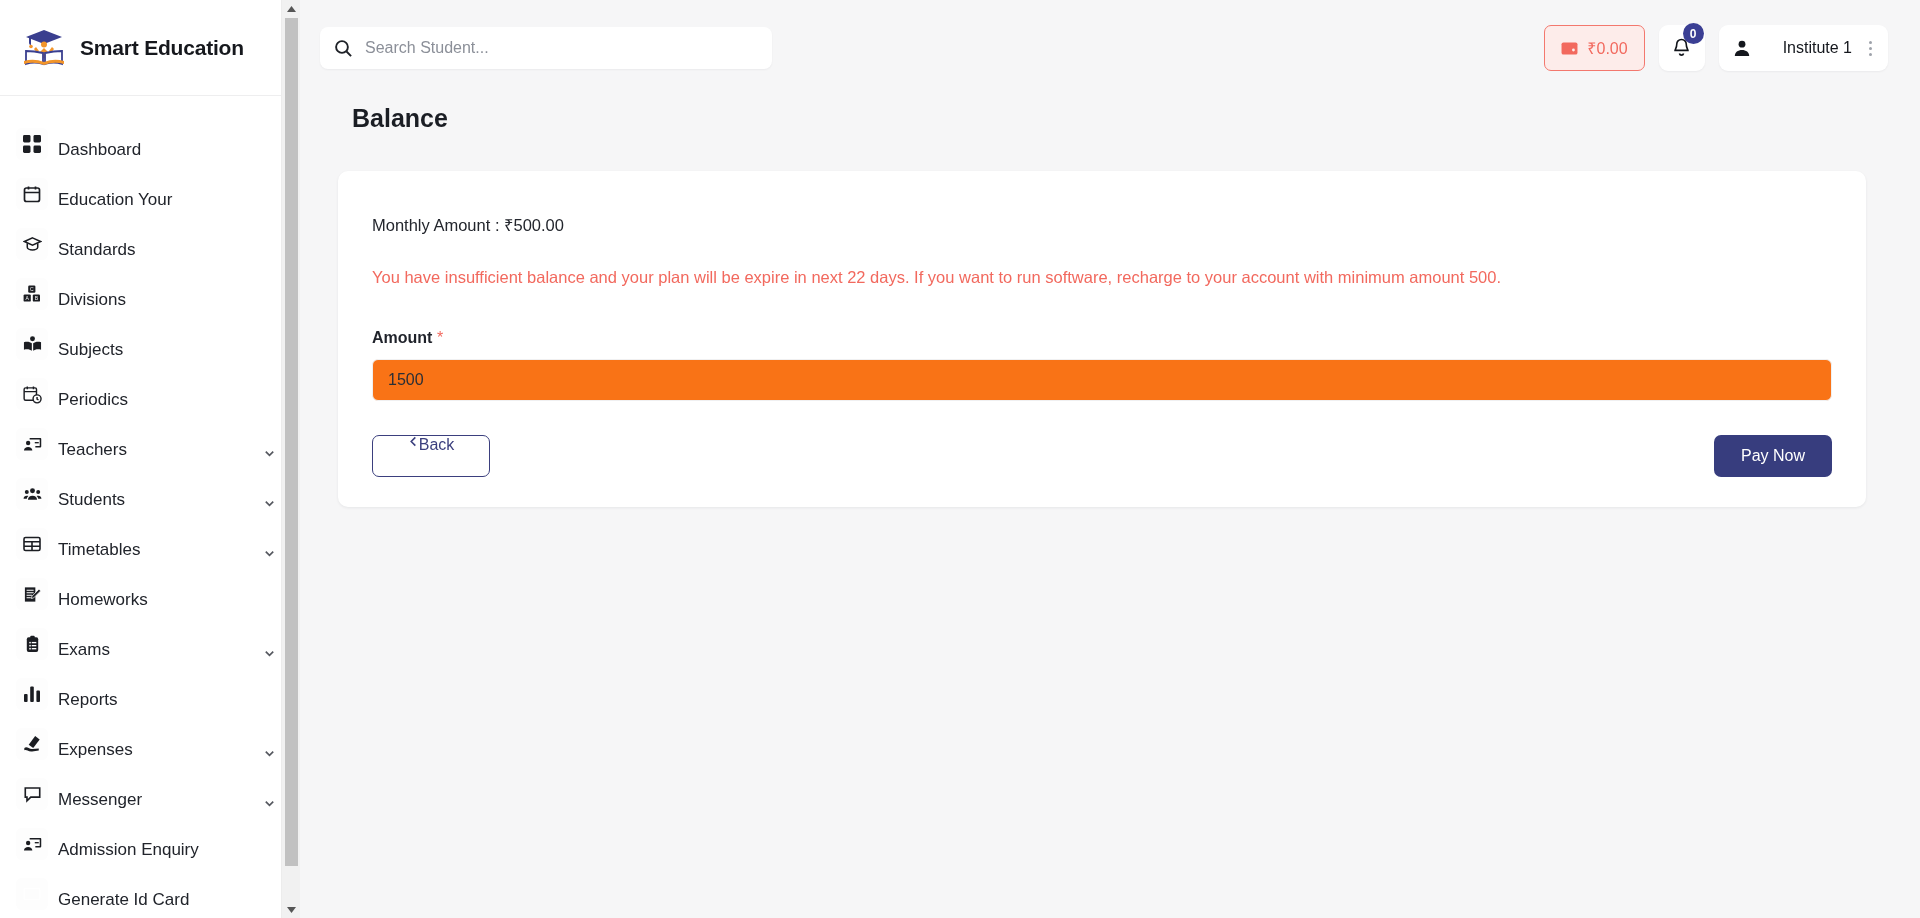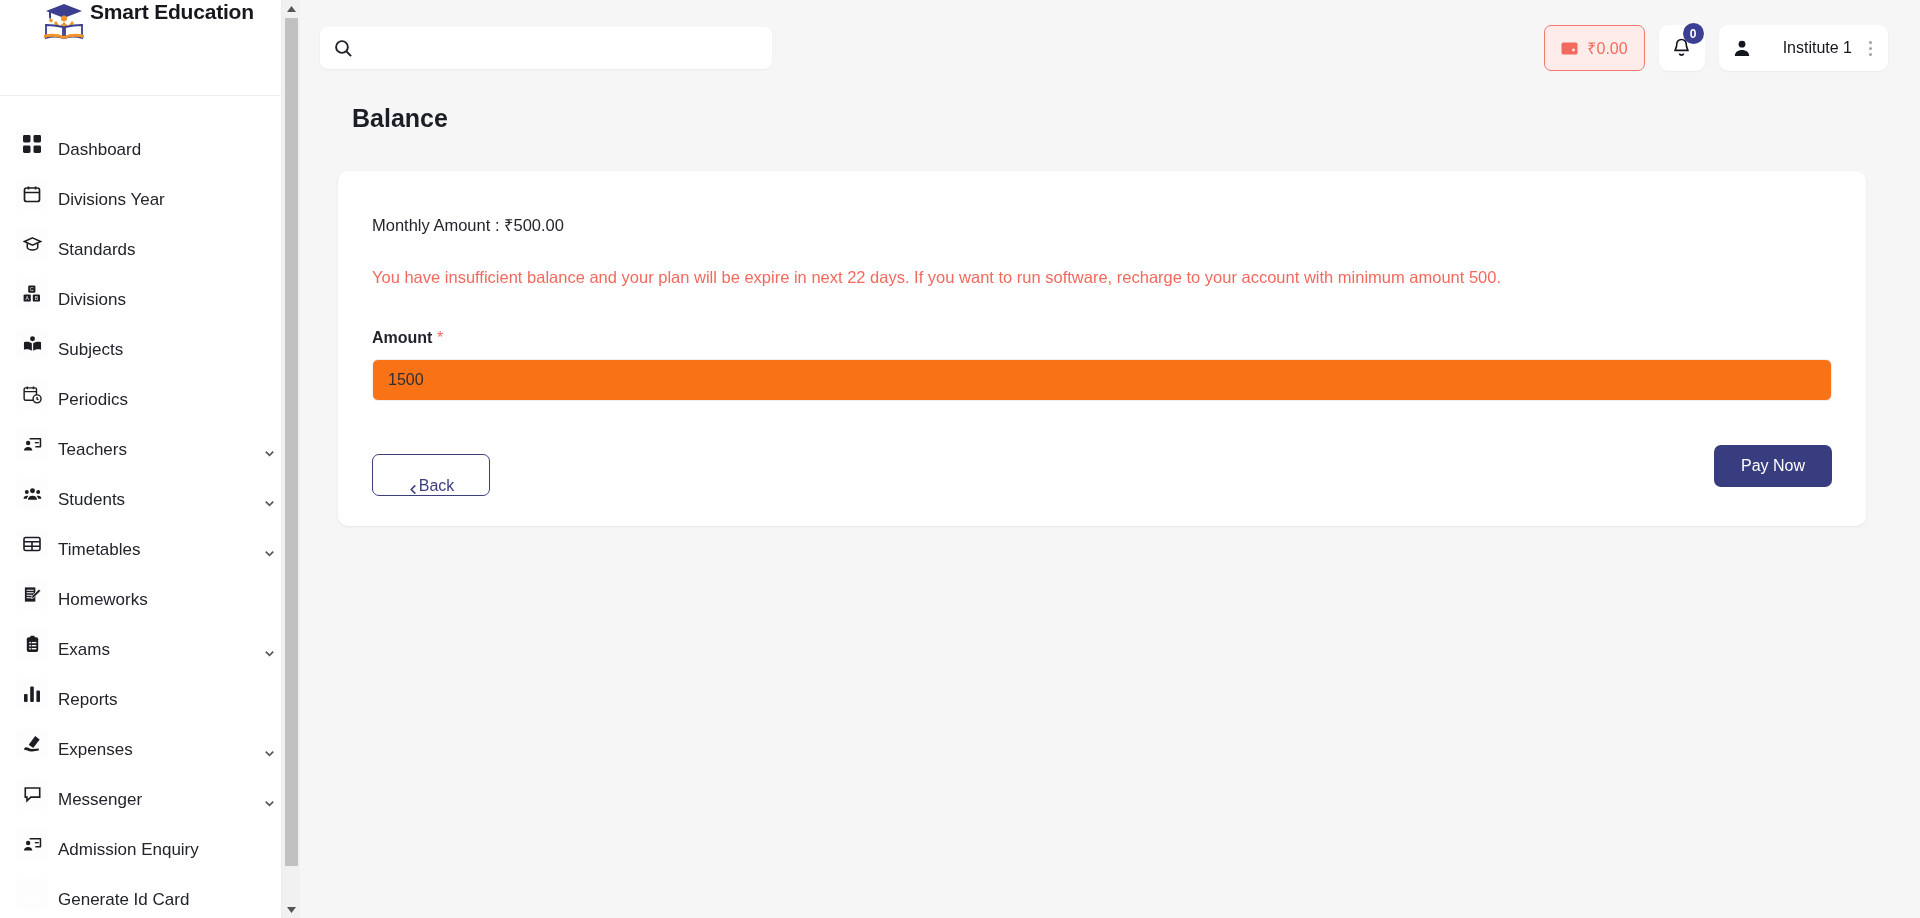--- a/index.html
+++ b/index.html
@@ -14,22 +14,22 @@
   
   .sidebar {
     width: 300px; height: 918px;
     background: #ffffff;
     flex: 0 0 300px;
     position: relative;
     overflow: hidden;
   }
   .brand {
     height: 96px;
-    display: flex; 
-    padding-left: 42px; gap: 4px;
+    display: flex; align-items: center;
+    padding-left: 22px; gap: 14px;
     border-bottom: 1px solid #eeeeef;
   }
   .brand-logo { width: 44px; height: 44px; flex: 0 0 44px; }
   .brand-name {
     font-size: 21px; font-weight: bold; color: #16181d;
     letter-spacing: -0.2px;
   }
   .nav { padding-top: 14px; }
   .nav-item {
     display: flex; align-items: flex-end;
@@ -190,24 +190,23 @@
   .actions {
     margin-top: 34px;
     display: flex; align-items: center; justify-content: space-between;
   }
   .btn-back {
     width: 118px; height: 42px;
     background: #fff;
     border: 1px solid #3b3f7e;
     border-radius: 7px;
     color: #3b3f7e; font-size: 16px;
-    display: flex; align-items: flex-end; justify-content: center; 
+    display: flex; align-items: flex-start; justify-content: center; 
     cursor: pointer;
     font-family: "Liberation Sans", sans-serif;
-    margin-top: 19px;
   }
   .btn-pay {
     width: 118px; height: 42px;
     background: #373d7e; border: 0;
     border-radius: 7px;
     color: #fff; font-size: 16px;
     cursor: pointer;
     font-family: "Liberation Sans", sans-serif;
   }
 </style>
@@ -250,21 +249,21 @@
         <span class="nav-label">Dashboard</span>
       </div>
 
       <div class="nav-item">
         <span class="nav-ico">
           <svg width="18" height="18" viewBox="0 0 18 18" fill="none" stroke="currentColor" stroke-width="1.7">
             <rect x="1.5" y="3" width="15" height="13.5" rx="2"></rect>
               <path d="M1.5 7.5h15M5.5 1.5v3M12.5 1.5v3"></path>
           </svg>
         </span>
-        <span class="nav-label">Divisions Year</span>
+        <span class="nav-label">Education Your</span>
       </div>
 
       <div class="nav-item">
         <span class="nav-ico">
           <svg width="19" height="19" viewBox="0 0 20 20" fill="none" stroke="currentColor" stroke-width="1.6">
             <path d="M10 3 L18.5 6.8 L10 10.6 L1.5 6.8 Z"></path>
               <path d="M4.5 8.6v4.2c0 1.6 2.5 2.9 5.5 2.9s5.5-1.3 5.5-2.9V8.6"></path>
           </svg>
         </span>
         <span class="nav-label">Standards</span>
@@ -471,20 +470,21 @@
   <section class="main">
 
     <header class="topbar">
       <div class="search-wrap">
         <span class="search-ico">
           <svg width="19" height="19" viewBox="0 0 20 20" fill="none" stroke="currentColor" stroke-width="2">
             <circle cx="8.4" cy="8.4" r="6.2"></circle>
               <path d="M13.2 13.2L18 18"></path>
           </svg>
         </span>
+        <input class="search-input" type="text" placeholder="Search Student..." style="">
       </div>
 
       <div class="top-right">
         <div class="wallet-badge">
           <span class="wallet-ico">
             <svg width="17" height="15" viewBox="0 0 18 16" fill="currentColor">
               <rect x="0.5" y="1.5" width="17" height="13" rx="2"></rect>
               <circle cx="13.2" cy="9.6" r="1.5" fill="#fdecea"></circle>
             </svg>
           </span>

